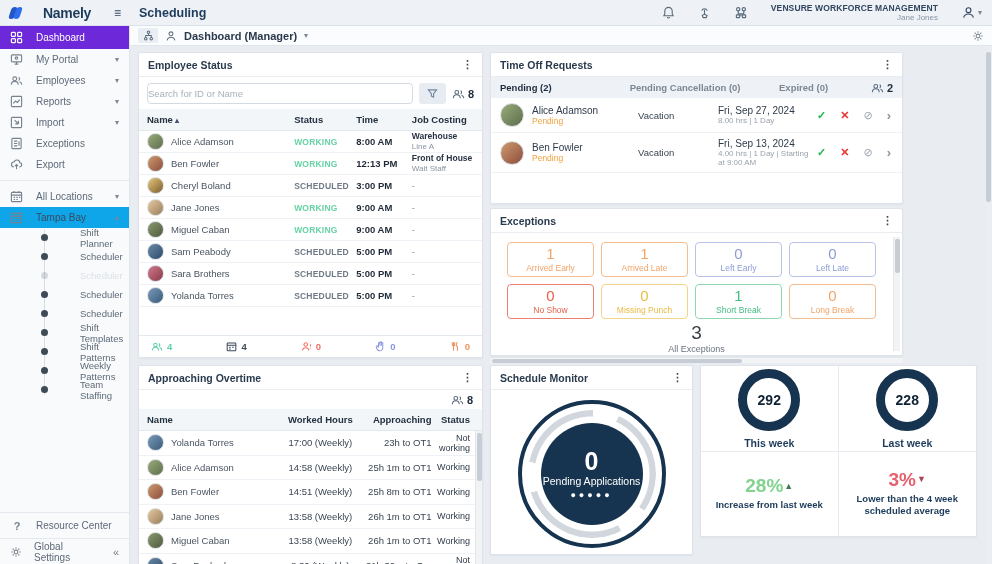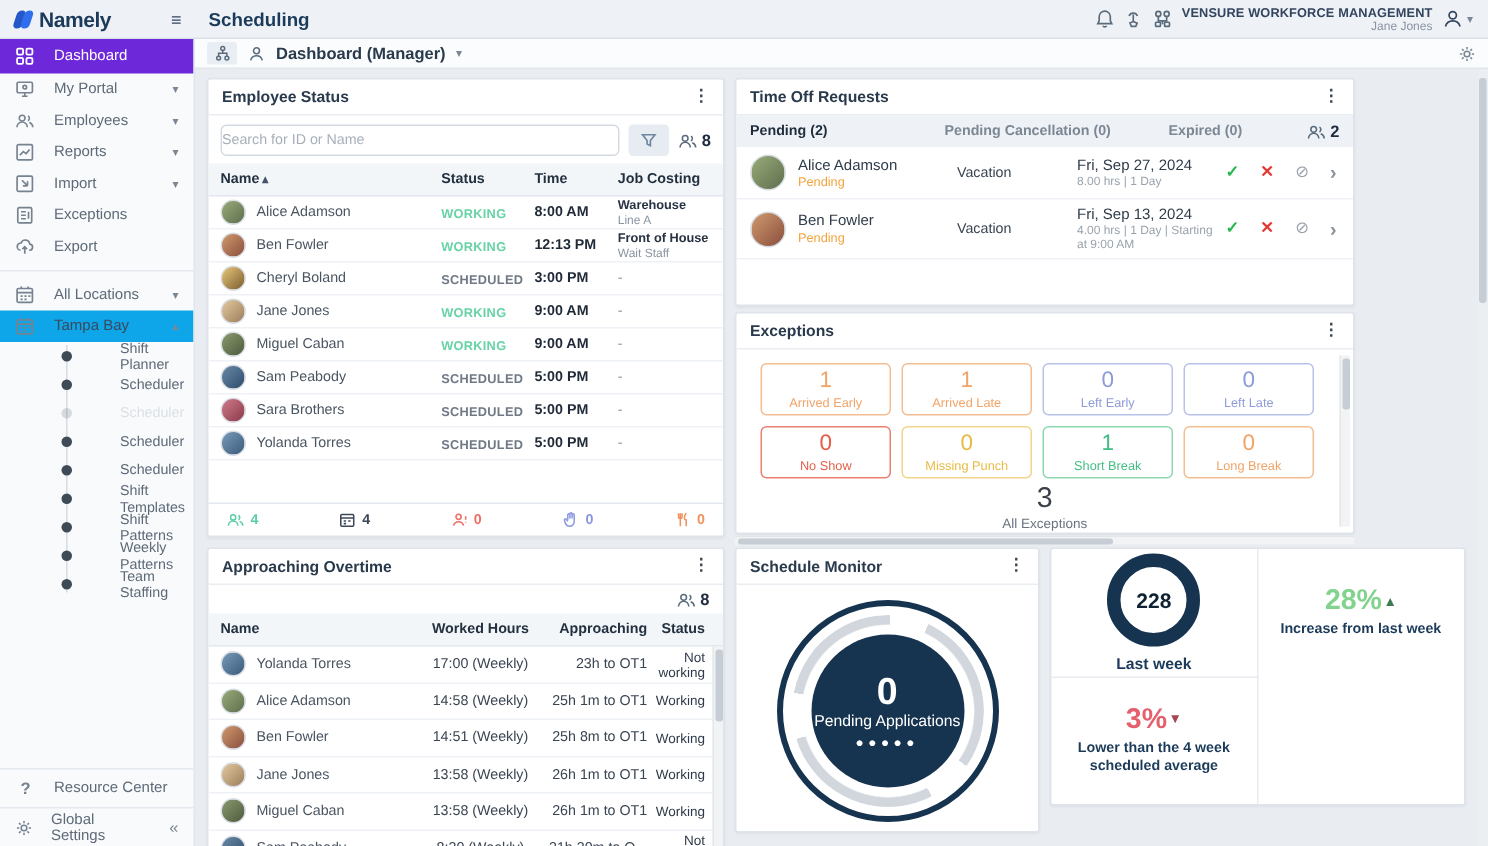--- a/index.html
+++ b/index.html
@@ -1,30 +1,30 @@
 <!DOCTYPE html>
 <html><head>
 <meta charset="utf-8">
 <style>
   *{box-sizing:border-box;margin:0;padding:0}
   html,body{width:992px;height:564px;overflow:hidden}
   body{font-family:"Liberation Sans",sans-serif;background:#e9edf2;position:relative;color:#333}
 
   
   .topbar{position:absolute;top:0;left:0;right:0;height:26px;background:#eef2f7;border-bottom:1px solid #dbe1e8;display:flex;align-items:center;z-index:5}
-  .logo-zone{width:130px;flex:0 0 130px;display:flex;align-items:center;padding:0 9px;gap:3px}
+  .logo-zone{width:130px;flex:0 0 130px;display:flex;align-items:center;padding:0 9px;gap:20px}
   .logo-mark{width:14px;height:14px;position:relative;flex:0 0 14px}
   .logo-mark i{position:absolute;width:6px;height:12px;border-radius:3px 3px 3px 3px;background:#2f6fed;transform:skewX(-18deg)}
   .logo-mark i:first-child{left:1px;top:1px;background:#2458c9}
   .logo-mark i:last-child{left:6px;top:1px}
   .logo-text{font-size:14px;font-weight:bold;color:#1c3b5a;letter-spacing:-.3px}
   .hamburger{margin-left:auto;color:#33455e;font-size:12px;cursor:pointer;line-height:1}
   .hamburger::before{content:"\2261";font-weight:bold}
   .page-title{margin-left:9px;font-size:12.5px;font-weight:bold;color:#1c3b5a}
-  .top-right{margin-left:auto;display:flex;align-items:center;gap:6px;padding-right:10px}
+  .top-right{margin-left:auto;display:flex;align-items:center;gap:23px;padding-right:10px}
   .tb-ic{color:#5a6b7c;display:flex;align-items:center;cursor:pointer}
   .company{text-align:right;line-height:1.2}
   .company .c1{font-size:8.5px;font-weight:bold;color:#33455e;letter-spacing:.1px}
   .company .c2{font-size:8px;color:#8a94a1}
   .user-chip{display:flex;align-items:center;gap:2px;color:#33455e;cursor:pointer}
 
   
   .toolbar{position:absolute;top:26px;left:130px;right:0;height:20px;background:#fbfcfd;border-bottom:1px solid #e1e6ec;display:flex;align-items:center;padding:0 8px;gap:7px;z-index:4}
   .tool-box{width:20px;height:15px;background:#e9eef4;border-radius:2px;display:flex;align-items:center;justify-content:center;color:#5a6b7c;cursor:pointer}
   .tool-person{color:#5a6b7c;display:flex;align-items:center}
@@ -764,20 +764,26 @@
           <span class="sm-dots">●●●●●</span>
         </div>
       </div>
     </div>
   </div>
 
   <div class="card" id="card-th">
     <div class="th-grid">
       <div class="th-cell topc">
         <div class="ring">
+            <span class="ring-val">292</span>
+          </div>
+        <div class="ring-label">This week</div>
+      </div>
+      <div class="th-cell topc">
+        <div class="ring">
             <span class="ring-val">228</span>
           </div>
         <div class="ring-label">Last week</div>
       </div>
       <div class="th-cell">
         <div class="delta delta-up">
             <span>28%</span>
             <span class="arr">▲</span>
           </div>
         <div class="delta-note">Increase from last week</div>

